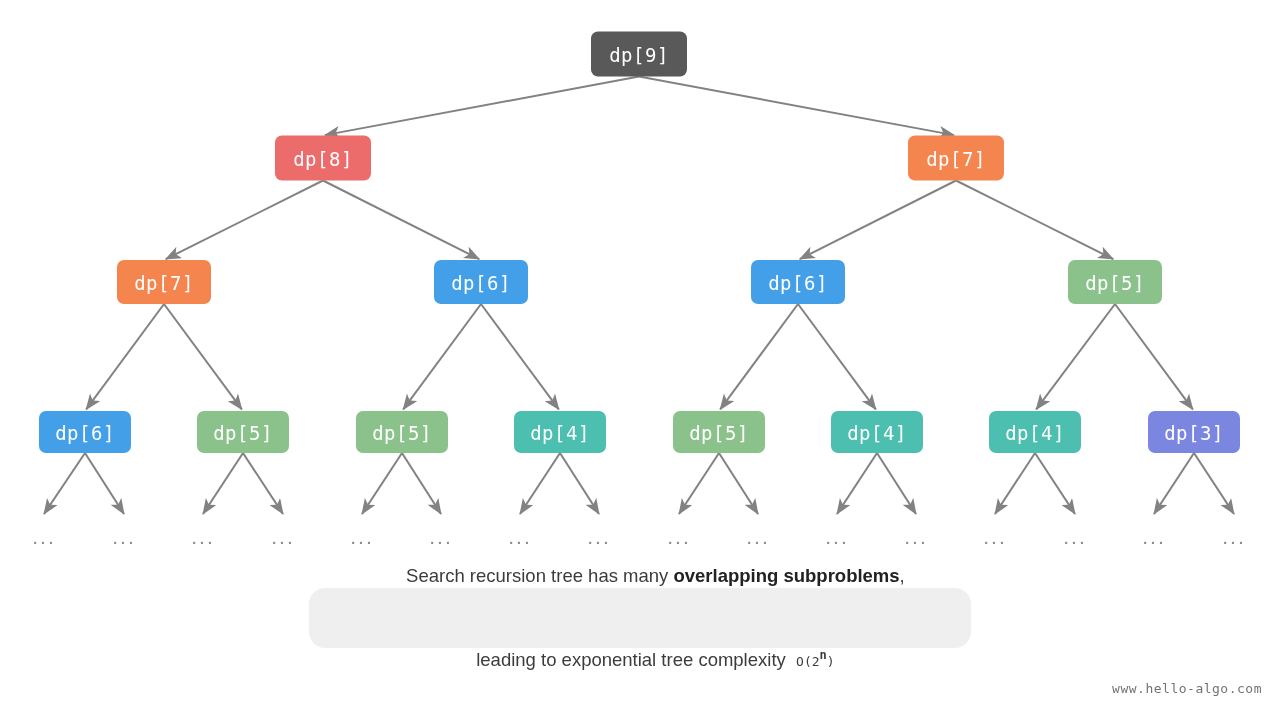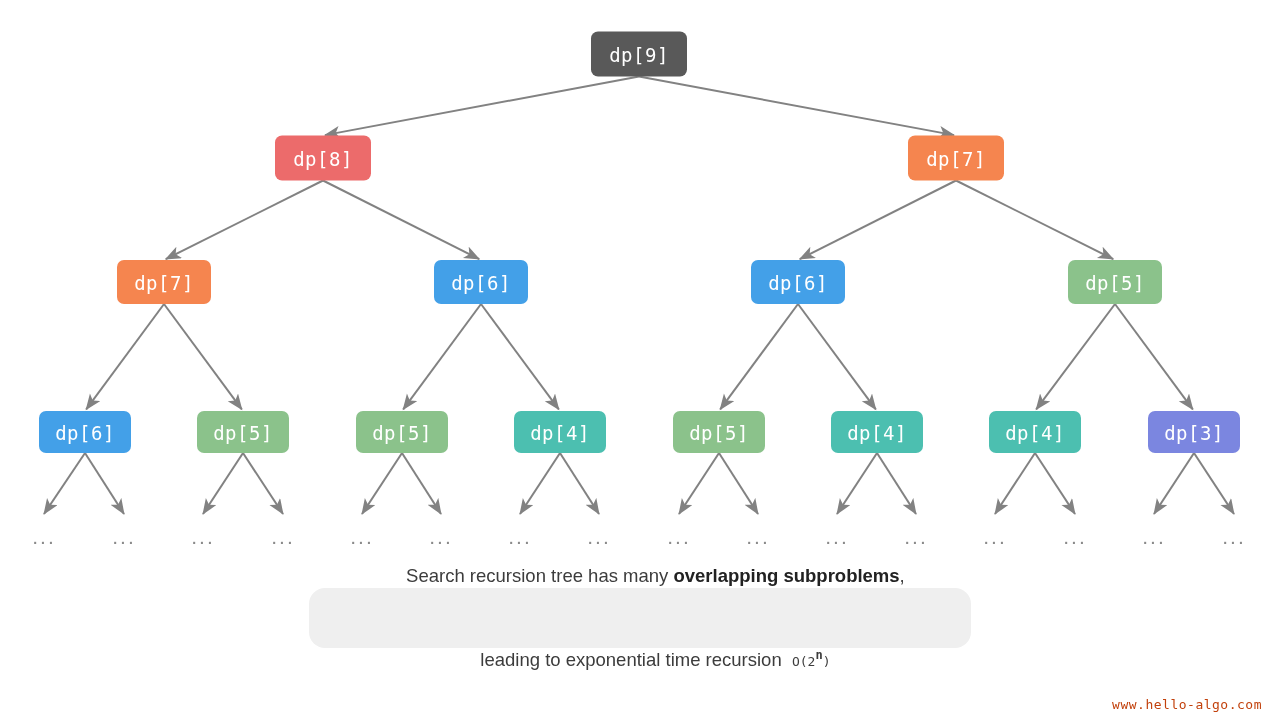--- a/index.html
+++ b/index.html
@@ -78,24 +78,24 @@
     font-size: 13px;
   }
   .caption-sup {
     font-size: 12px;
     font-weight: bold;
     vertical-align: super;
   }
   .watermark {
     position: absolute;
     right: 18px;
-    bottom: 8px;
+    bottom: 24px;
     font-family: "DejaVu Sans Mono", "Liberation Mono", monospace;
     font-size: 13px;
-    color: #c2410c;
+    color: #737373;
     letter-spacing: 0.5px;
   }
 </style>
 </head>
 <body>
 
 <div id="diagram-root">
   <svg id="tree-svg" viewBox="0 0 1280 720" xmlns="http://www.w3.org/2000/svg">
     <defs>
       <marker id="arrowhead" markerWidth="9" markerHeight="9" refX="7.5" refY="3.2" orient="auto" markerUnits="strokeWidth">
@@ -216,18 +216,18 @@
         <text x="1154" y="536" class="ellipsis-label">...</text>
         <text x="1234" y="536" class="ellipsis-label">...</text>
       </g>
   </svg>
 
   <div class="caption-box">
     <div class="caption-line">
       <span>Search recursion tree has many </span><span class="caption-strong">overlapping subproblems</span><span>,</span>
     </div>
     <div class="caption-line">
-      <span>leading to exponential time recursion  </span><span class="caption-mono">O(2</span><span class="caption-mono caption-sup">n</span><span class="caption-mono">)</span>
+      <span>leading to exponential tree complexity  </span><span class="caption-mono">O(2</span><span class="caption-mono caption-sup">n</span><span class="caption-mono">)</span>
     </div>
   </div>
 
   <div class="watermark">www.hello-algo.com</div>
 </div>
 
 </body></html>

